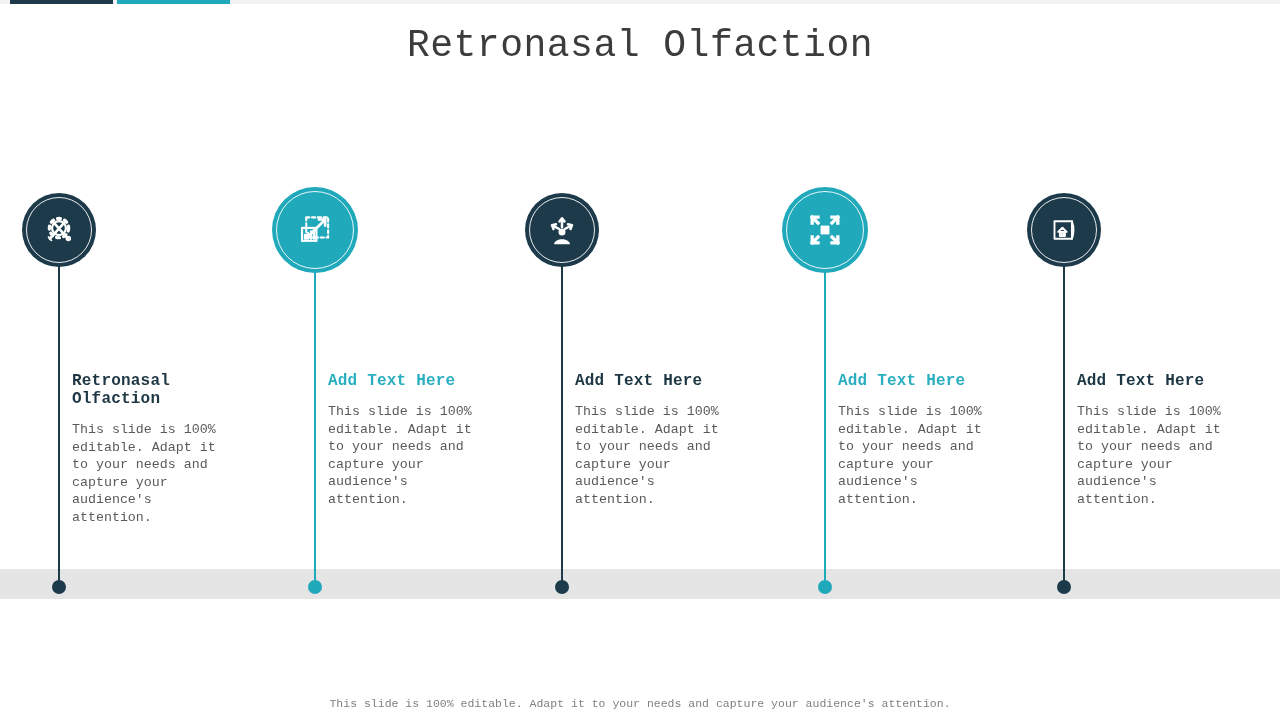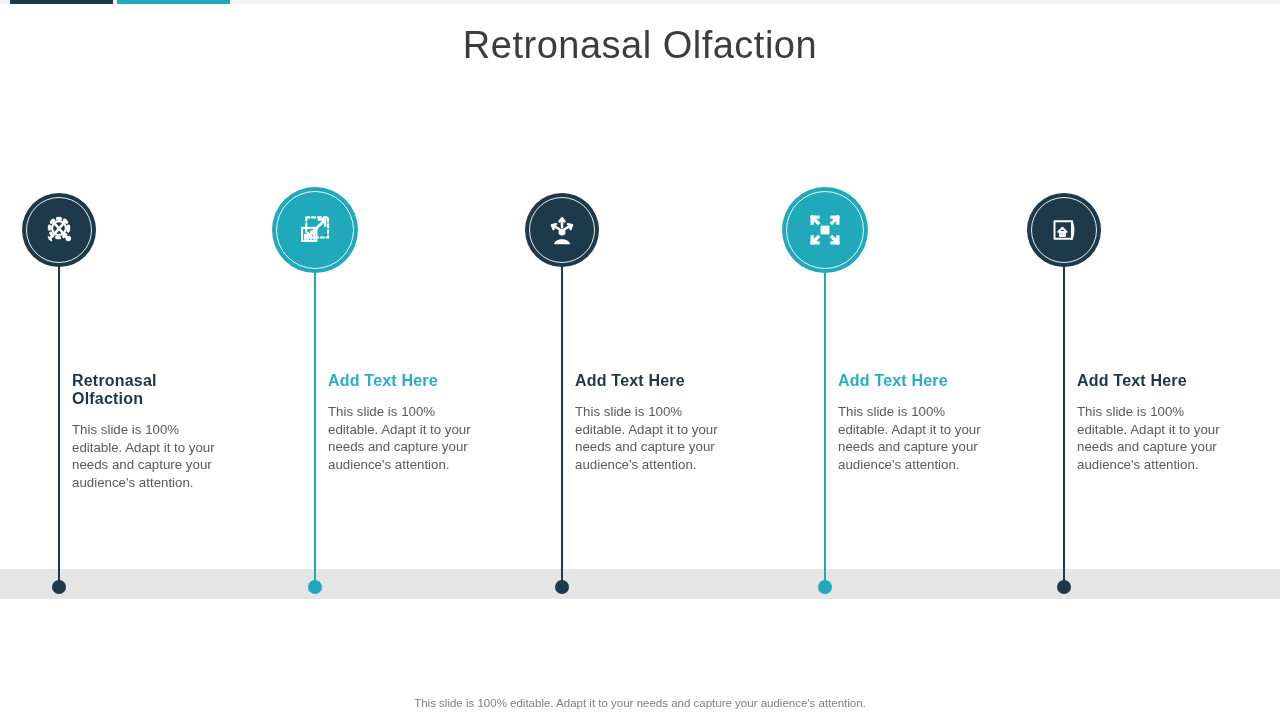--- a/index.html
+++ b/index.html
@@ -1,18 +1,18 @@
 <!DOCTYPE html>
 <html><head>
 <meta charset="utf-8">
 <style>
   html,body { margin:0; padding:0; background:#fff; }
   .slide {
     position:relative; width:1280px; height:720px; overflow:hidden;
-    background:#ffffff; font-family:Liberation Sans, sans-serif;
+    background:#ffffff; font-family:Liberation Mono, monospace;
   }
   :root {
     --dark:#1D3A4B; --teal:#20A9BB;
     --h-dark:#1E3744; --h-teal:#2BAFC0;
     --body:#5A5A5A; --track:#E5E5E5;
   }
   
   .topbar { position:absolute; top:0; left:0; width:1280px; height:4px; background:#F2F2F2; }
   .topbar .seg-dark { position:absolute; left:10px; top:0; width:103px; height:4px; background:var(--dark); }
   .topbar .seg-teal { position:absolute; left:117px; top:0; width:113px; height:4px; background:var(--teal); }

